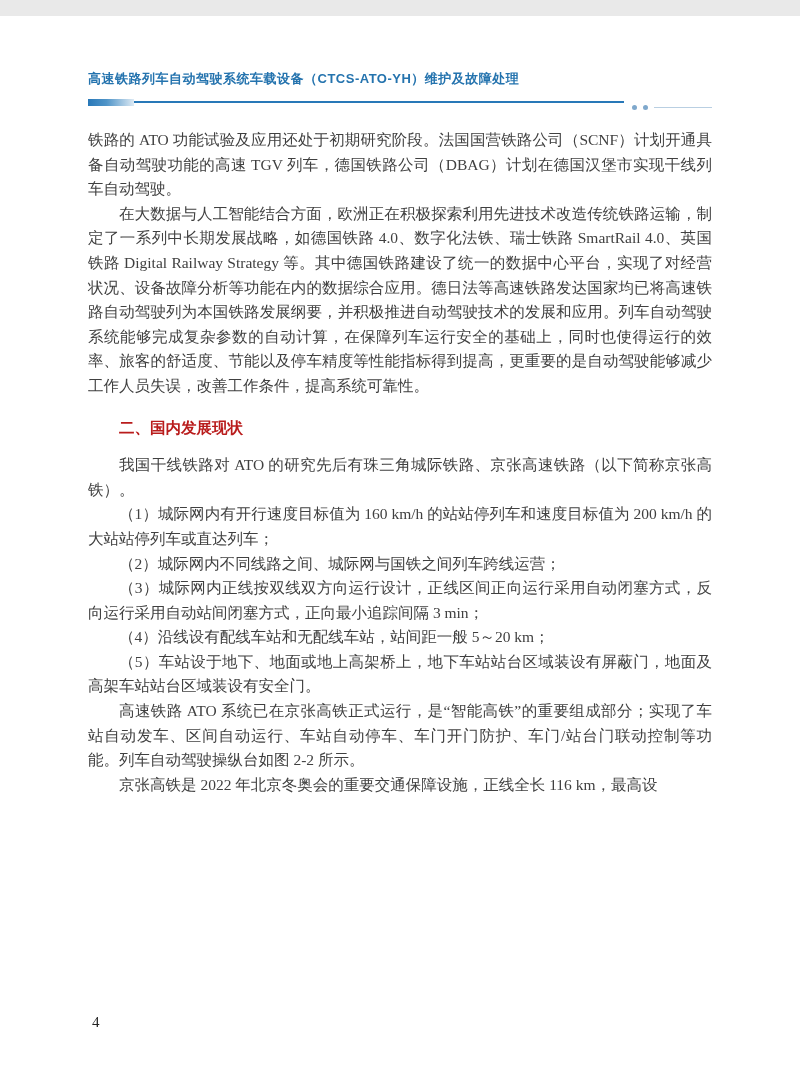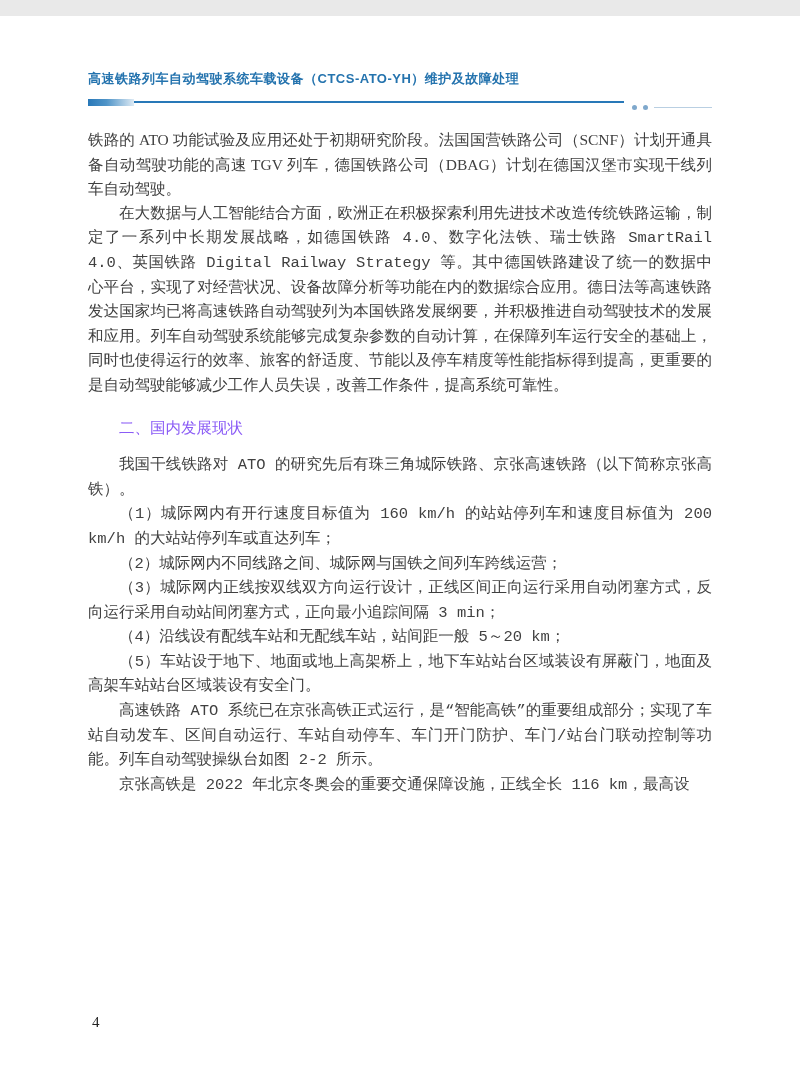--- a/index.html
+++ b/index.html
@@ -74,27 +74,27 @@
     right: 88px;
     top: 112px;
   }
   .content p {
     margin: 0;
     font-size: 15.5px;
     line-height: 24.6px;
     text-align: justify;
     color: #404040;
   }
-  .content p.indent { text-indent: 2em; font-family: Liberation Mono, monospace; }
+  .content p.indent { text-indent: 2em; }
   .section-heading {
     margin: 17px 0 13px 0;
     font-size: 15.5px;
     line-height: 24.6px;
-    font-weight: normal;
-    color: #8b5cf6;
+    font-weight: bold;
+    color: #b91c1c;
     text-indent: 2em;
     font-family: "Liberation Sans", "DejaVu Sans", sans-serif;
   }
   
   .page-footer {
     position: absolute;
     left: 92px;
     bottom: 58px;
     font-size: 15px;
     color: #222;

